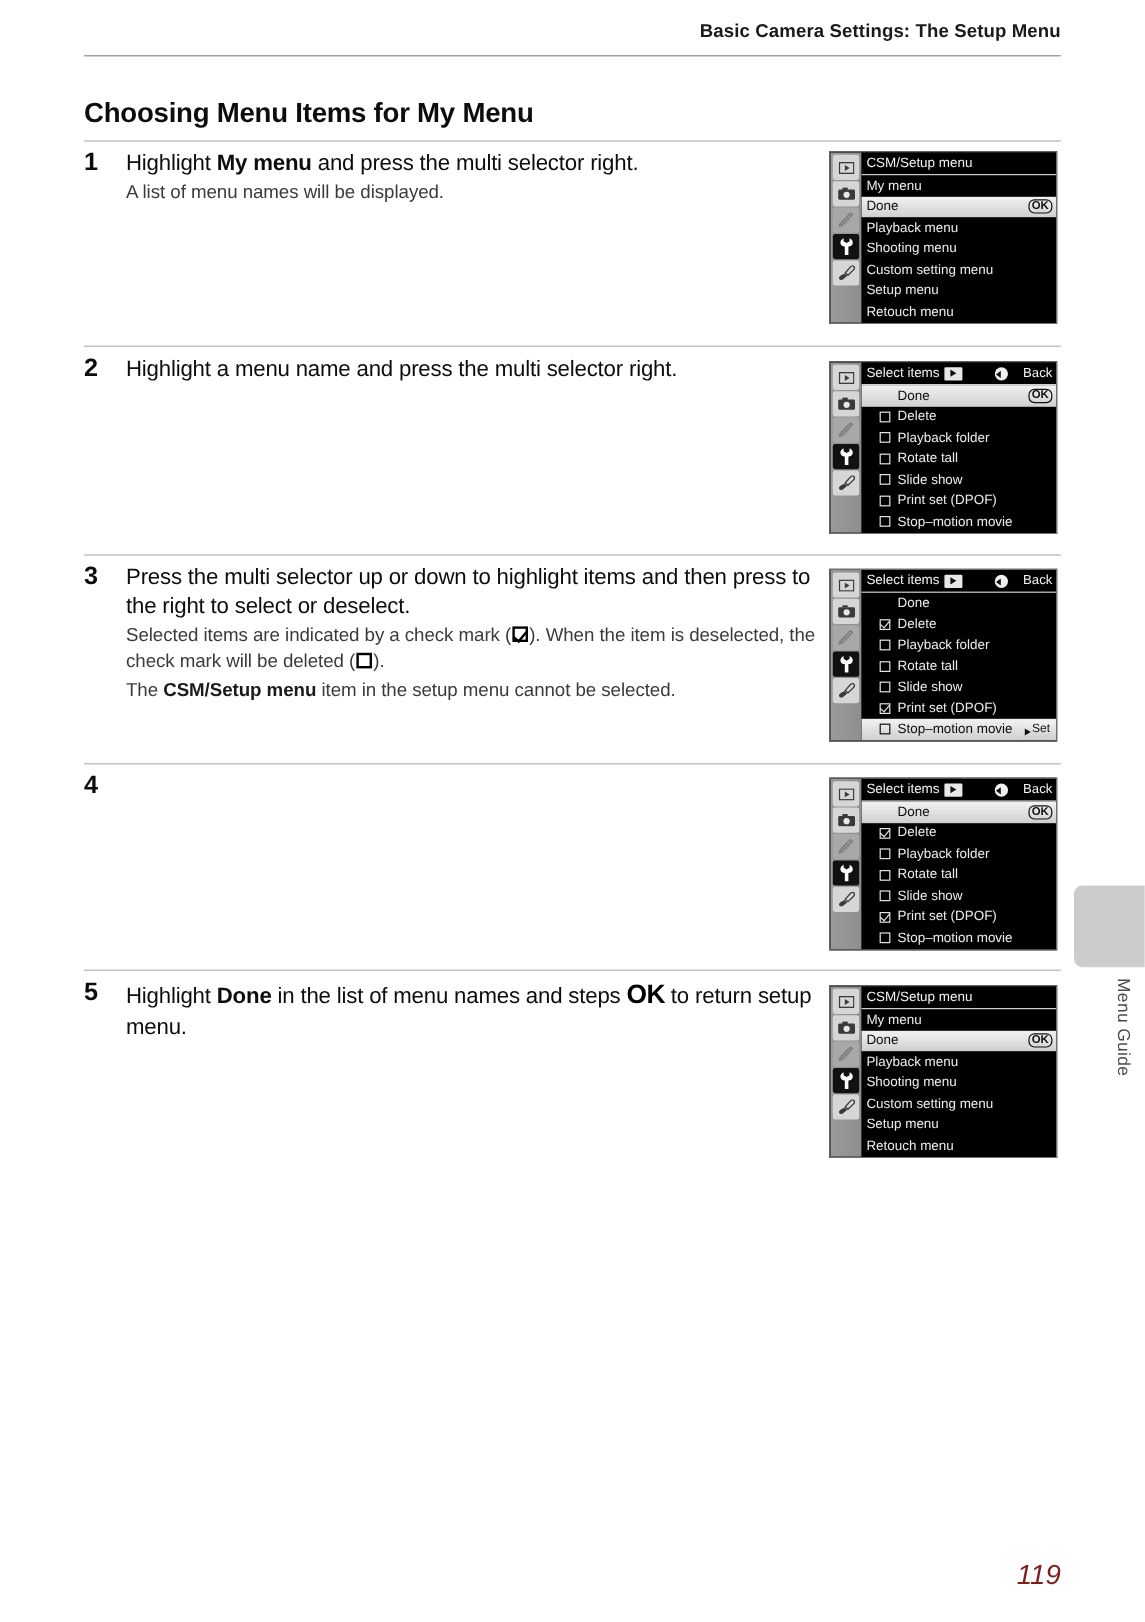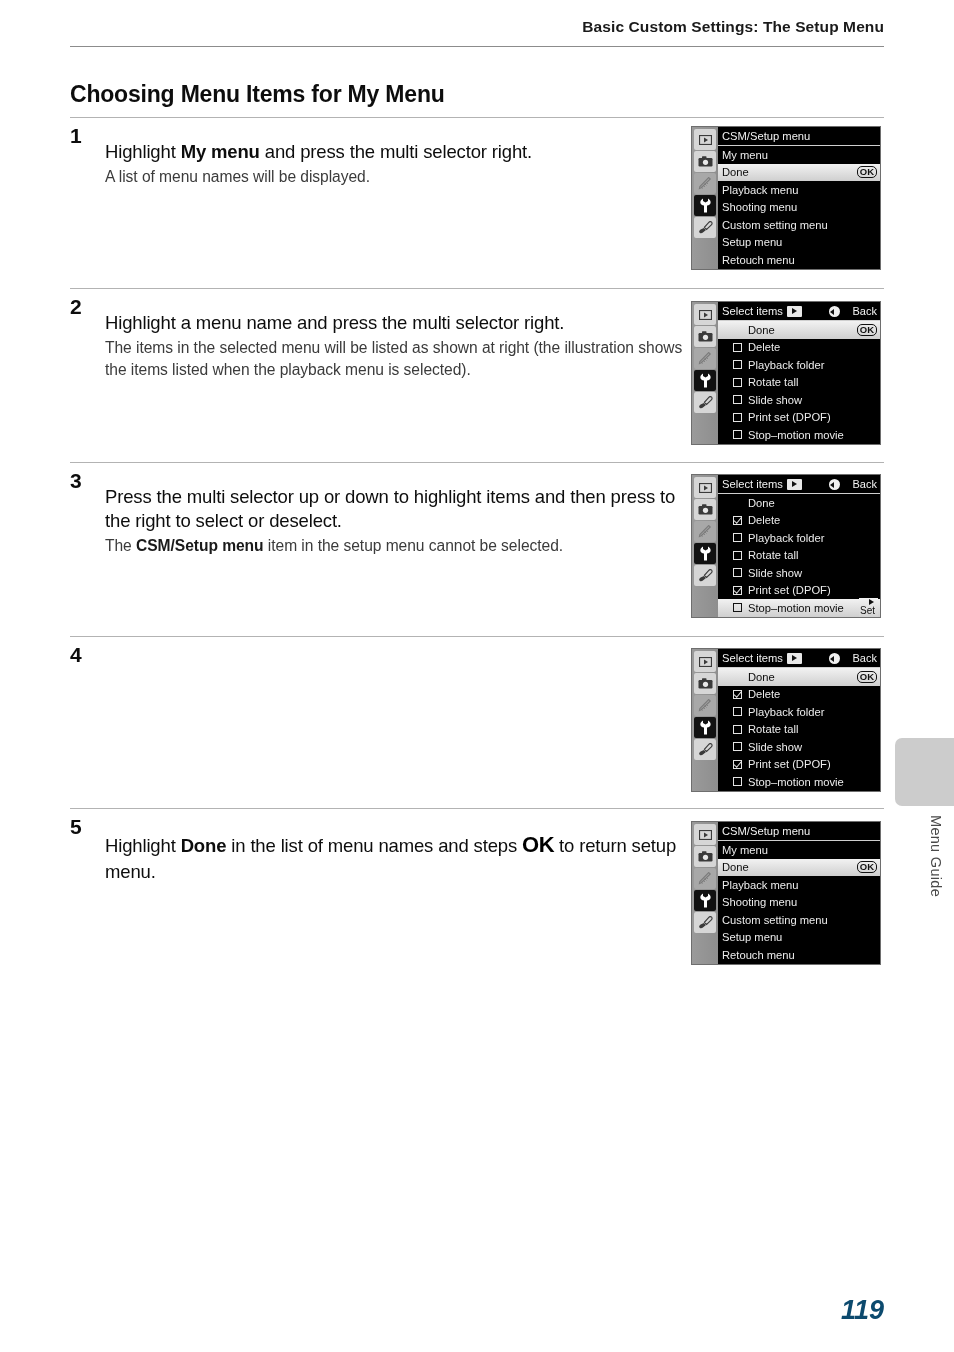--- a/index.html
+++ b/index.html
@@ -56,21 +56,21 @@
     position: absolute;
     left: 0; top: 0;
     width: 26px;
     font-size: 21px;
     font-weight: bold;
     color: #0d0d0d;
     text-align: left;
   }
   .step-body {
     position: absolute;
-    left: 35px; top: 16px;
+    left: 35px; top: 0;
     width: 578px;
   }
   .step-head {
     font-size: 18.5px;
     line-height: 1.30;
     color: #0d0d0d;
     letter-spacing: -0.15px;
   }
   .step-head b { font-weight: bold; }
   .step-para {
@@ -221,21 +221,21 @@
     line-height: 10px;
     color: #111;
     background: transparent;
   }
   .set-badge {
     font-size: 10px;
     color: #111;
     background: linear-gradient(to bottom,#f2f2f2,#d2d2d2);
     padding: 1px 3px 1px 1px;
     margin-right: 2px;
-    display: flex; align-items: flex-end; flex-direction: column;
+    display: flex; align-items: flex-end;
   }
   .set-badge .arr {
     border-left: 5px solid #111;
     border-top: 3.5px solid transparent;
     border-bottom: 3.5px solid transparent;
     margin-right: 1px;
   }
   .cb {
     width: 9px; height: 9px;
     border: 1.4px solid #e4e4e4;
@@ -273,60 +273,62 @@
     color: #4a4a4a;
     writing-mode: vertical-rl;
     text-orientation: mixed;
     letter-spacing: 0.3px;
   }
 
   
   .page-num {
     position: absolute;
     right: 70px; bottom: 26px;
-    font-size: 27px;
+    font-size: 23px;
     font-style: italic;
-    font-weight: bold;
-    color: #0c4a6e;
+    font-weight: normal;
+    color: #7f1d1d;
   }
 </style>
 </head>
 <body>
 
-<div class="page-header">Basic Custom Settings: The Setup Menu</div>
+<div class="page-header">Basic Camera Settings: The Setup Menu</div>
 <div class="header-rule"></div>
 
 <h1 class="section-title">Choosing Menu Items for My Menu</h1>
 
 <div class="step-rule" style="top:117px;"></div>
 <div class="step" style="top:124px;">
   <div class="step-num">1</div>
   <div class="step-body">
     <div class="step-head">
       <span>Highlight </span><b>My menu</b><span> and press the multi selector right.</span>
     </div>
     <div class="step-para">A list of menu names will be displayed.</div>
   </div>
 </div>
 
 <div class="step-rule" style="top:288px;"></div>
 <div class="step" style="top:295px;">
   <div class="step-num">2</div>
   <div class="step-body">
     <div class="step-head">Highlight a menu name and press the multi selector right.</div>
-    <div class="step-para">The items in the selected menu will be listed as shown at right (the illustration shows the items listed when the playback menu is selected).</div>
   </div>
 </div>
 
 <div class="step-rule" style="top:462px;"></div>
 <div class="step" style="top:469px;">
   <div class="step-num">3</div>
   <div class="step-body">
     <div class="step-head">Press the multi selector up or down to highlight items and then press to the right to select or deselect.</div>
     <div class="step-para">
+      <span>Selected items are indicated by a check mark (</span><span class="inline-chk"></span><span>). When the item is deselected, the check mark will be deleted (</span><span class="inline-box"></span><span>).</span>
+    </div>
+    <div class="step-para">
       <span>The </span><b>CSM/Setup menu</b><span> item in the setup menu cannot be selected.</span>
     </div>
   </div>
 </div>
 
 <div class="step-rule" style="top:636px;"></div>
 <div class="step" style="top:643px;">
   <div class="step-num">4</div>
   <div class="step-body">
   </div>

